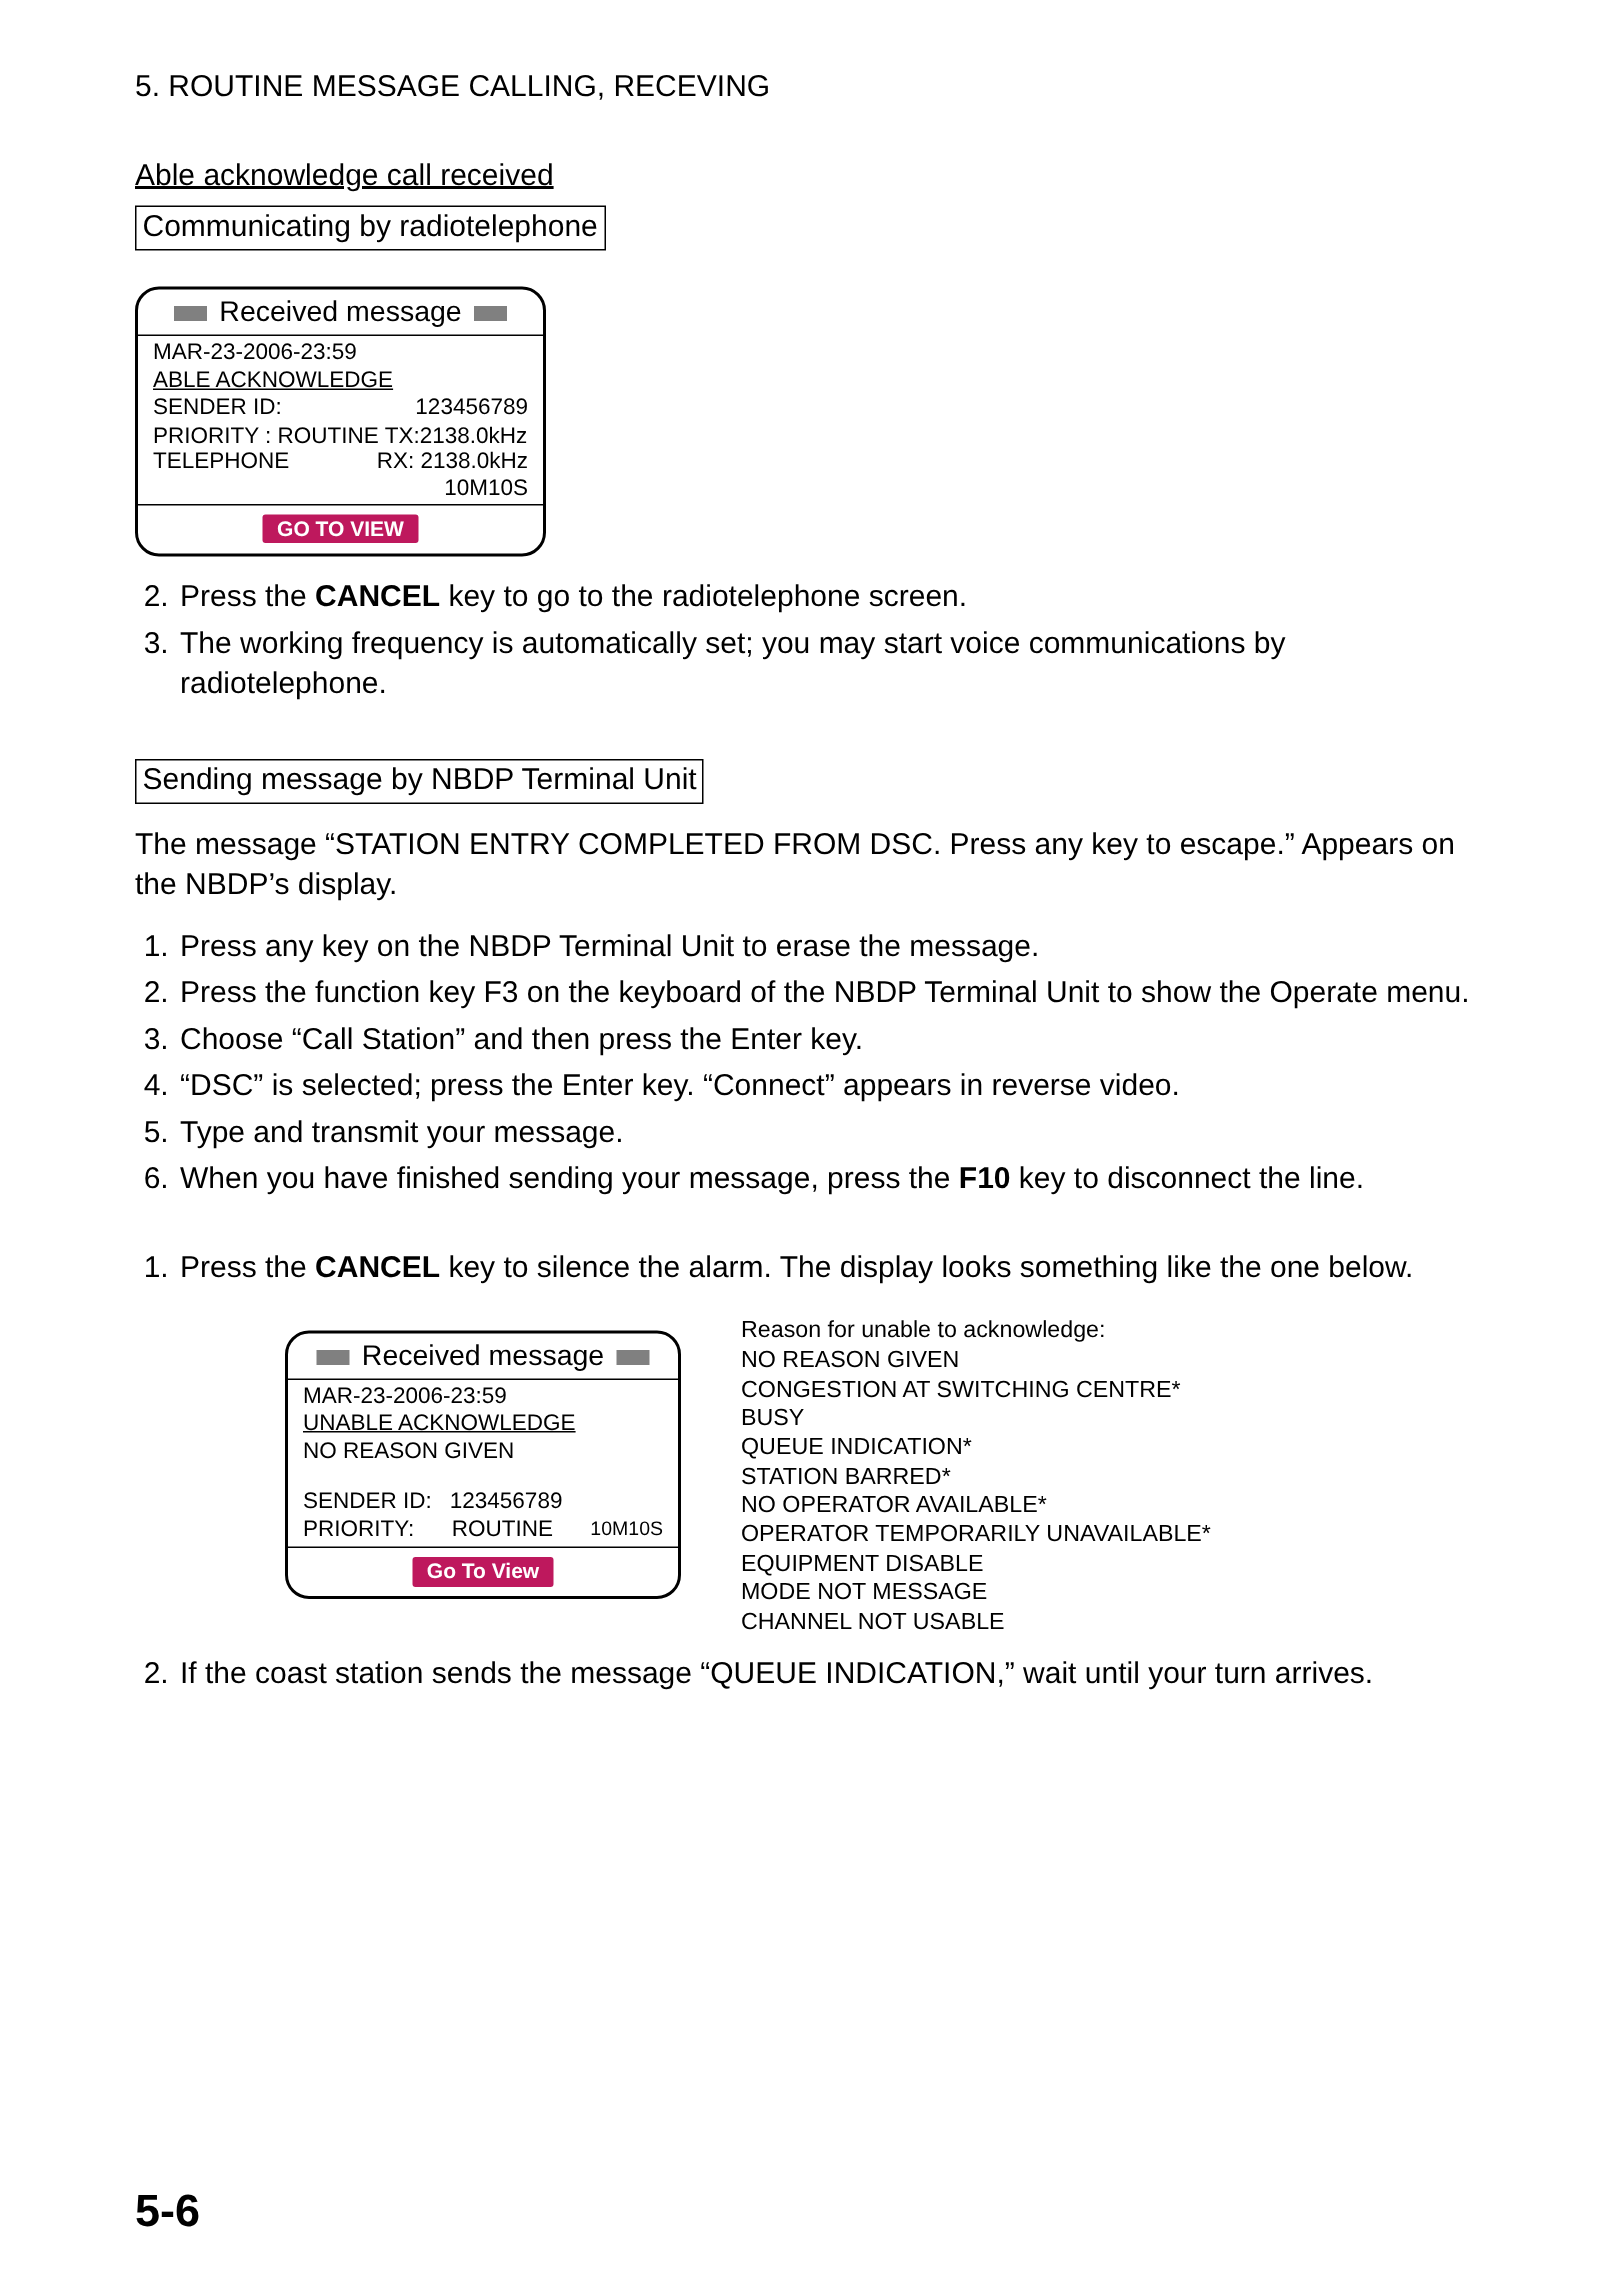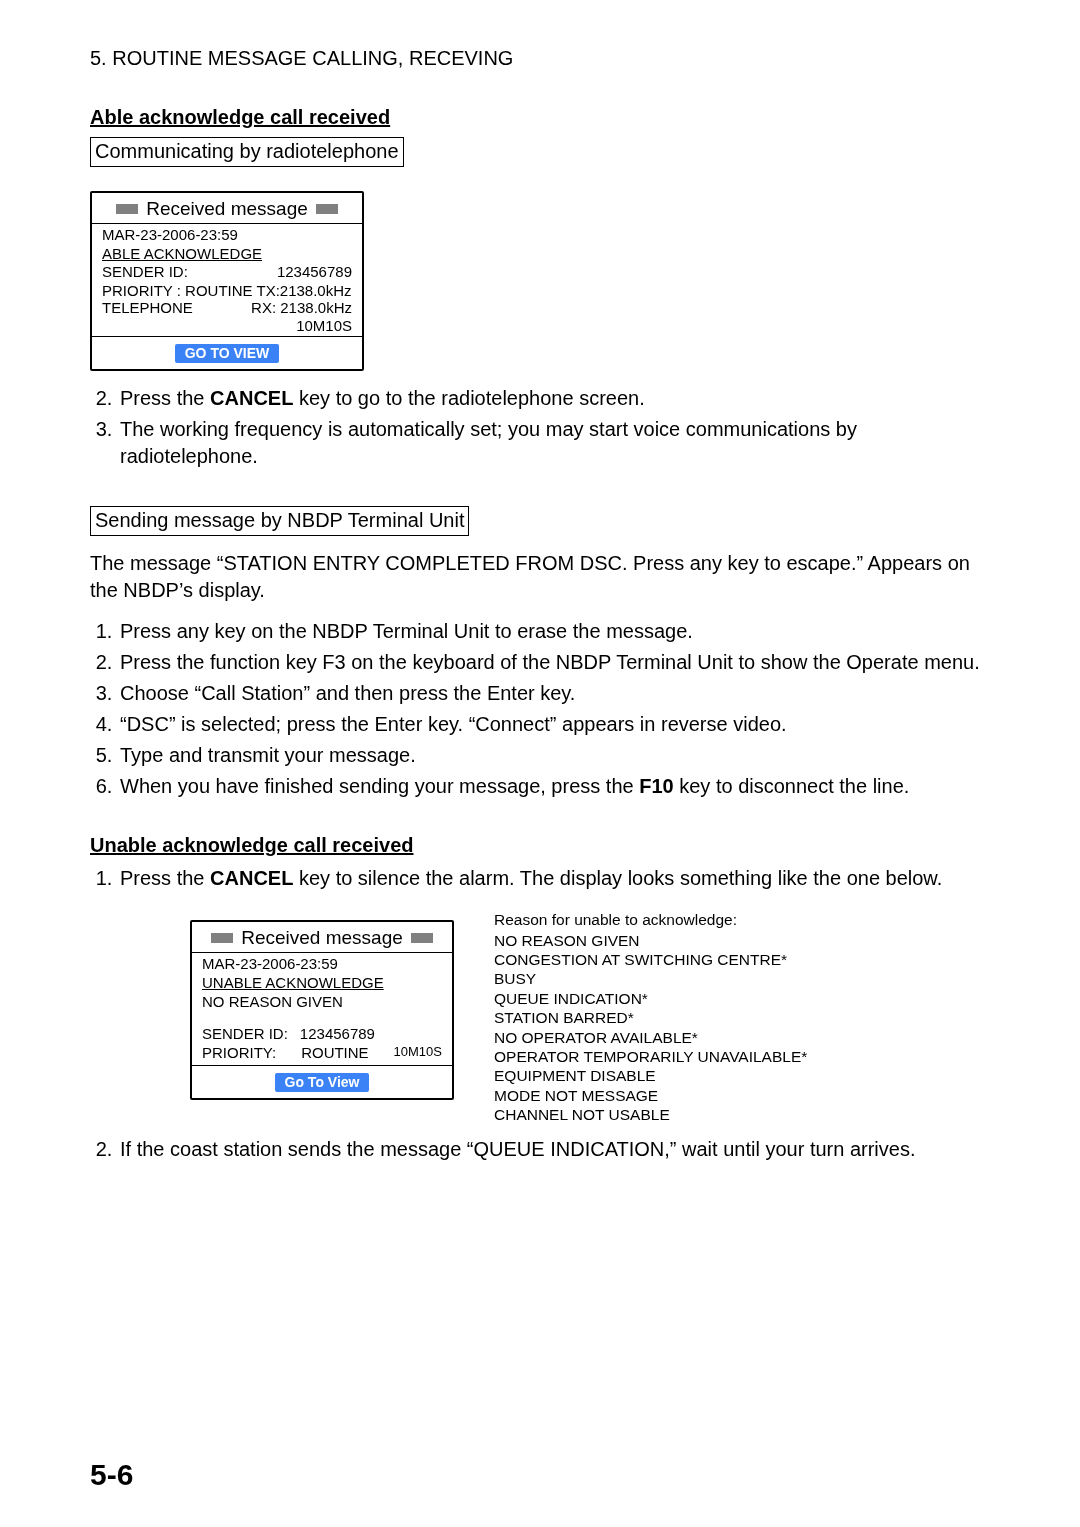--- a/index.html
+++ b/index.html
@@ -17,21 +17,21 @@
     box-sizing: border-box;
     padding: 45px 80px 40px 90px;
     font-size: 20px;
     line-height: 1.35;
   }
   .chapter-title {
     font-size: 20px;
     margin-bottom: 32px;
   }
   .section-heading {
-    font-weight: bold;
+    font-weight: normal;
     text-decoration: underline;
     margin-bottom: 6px;
   }
   .boxed-sub {
     display: inline-block;
     border: 1px solid #000;
     padding: 0 4px 1px 4px;
     margin-bottom: 14px;
   }
   ol.steps {
@@ -42,21 +42,21 @@
   ol.steps li {
     margin-bottom: 4px;
     padding-left: 2px;
   }
   .bold { font-weight: bold; }
   .para { margin: 0 0 14px 0; }
 
   
   .device {
     border: 2px solid #000;
-    border-radius: 2px;
+    border-radius: 16px;
     width: 282px;
     margin: 10px 0 14px 0;
     font-family: Arial, Helvetica, sans-serif;
     font-size: 16px;
     line-height: 1.25;
     overflow: hidden;
   }
   .device.narrow { width: 270px; }
   .device-header {
     display: flex;
@@ -87,21 +87,21 @@
   .device-body .sep {
     border-bottom: 1px solid #000;
     margin: 2px -10px 0 -10px;
   }
   .device-footer {
     text-align: center;
     padding: 2px 0 6px 0;
   }
   .go-btn {
     display: inline-block;
-    background: #3b82f6;
+    background: #be185d;
     color: #fff;
     font-weight: bold;
     font-size: 14px;
     padding: 1px 10px;
     border-radius: 2px;
   }
 
   .two-col {
     display: flex;
     align-items: flex-start;
@@ -188,21 +188,20 @@
     <li>Press the function key F3 on the keyboard of the NBDP Terminal Unit to show the Operate menu.</li>
     <li>Choose “Call Station” and then press the Enter key.</li>
     <li>“DSC” is selected; press the Enter key. “Connect” appears in reverse video.</li>
     <li>Type and transmit your message.</li>
     <li>
       <span>When you have finished sending your message, press the </span><span class="bold">F10</span><span> key to disconnect the line.</span>
     </li>
   </ol>
 
   <div style="height:14px"></div>
-  <div class="section-heading">Unable acknowledge call received</div>
 
   <ol class="steps">
     <li>
       <span>Press the </span><span class="bold">CANCEL</span><span> key to silence the alarm. The display looks something like the one below.</span>
     </li>
   </ol>
 
   <div class="two-col">
 
     <div class="device" style="width:260px">

